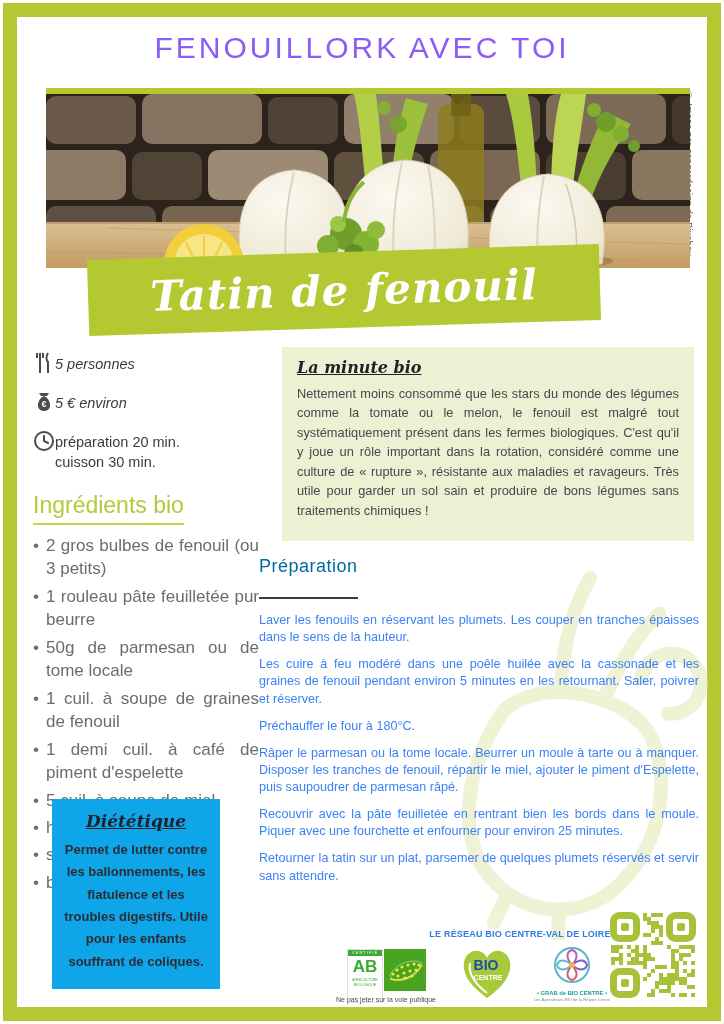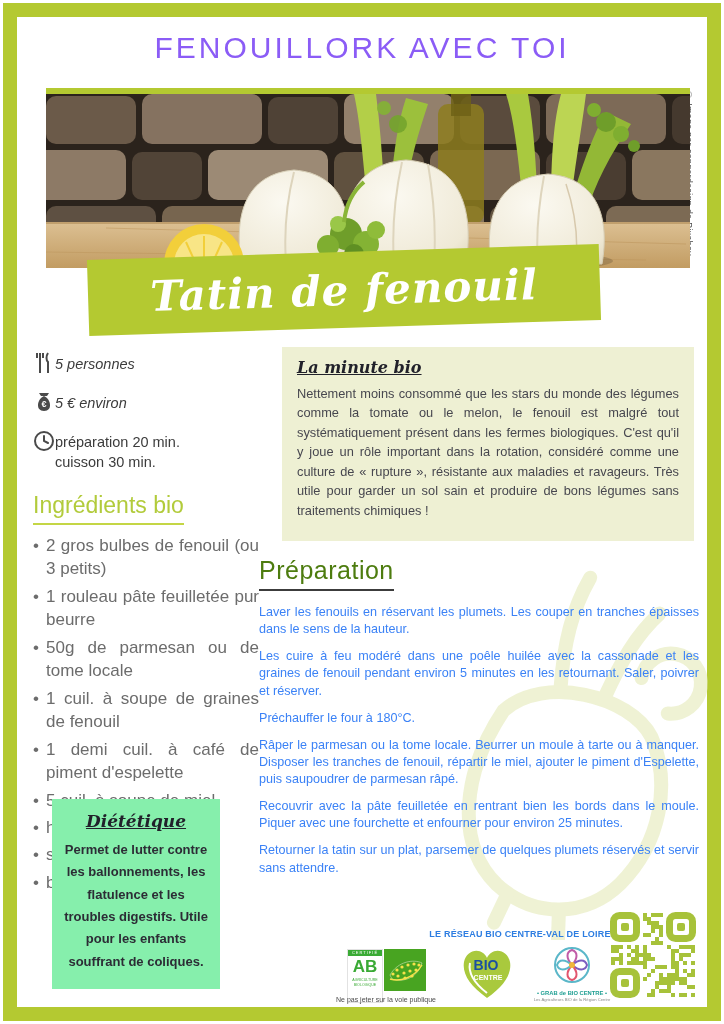--- a/index.html
+++ b/index.html
@@ -38,28 +38,28 @@
   .ingredients li::before { content:"•"; position:absolute; left:0; top:0; color:#6c6c6c; }
 
   .minute-bio { position:absolute; left:282px; top:347px; width:412px; height:194px;
     background:#eef0d3; padding:11px 15px; }
   .script-h { font-family:"DejaVu Serif",serif; font-style:italic; font-weight:700;
     text-decoration:underline; color:#21212a; }
   .minute-bio .script-h { font-size:16px; margin-bottom:7px; }
   .minute-bio p { font-size:12.8px; color:#47474f; text-align:justify; line-height:1.52; }
 
   .preparation { position:absolute; left:259px; top:556px; width:440px; z-index:1; }
-  .preparation h2 { font-size:25px; font-weight:400; color:#4d7c0f; display:inline-block;
-    border-bottom:2px solid #3c3c3c; padding-bottom:4px; margin-bottom:13px; letter-spacing:.5px; }
+  .preparation h2 { font-size:18px; font-weight:400; color:#0369a1; display:inline-block;
+    border-bottom:2px solid #3c3c3c; padding-bottom:20px; margin-bottom:13px; letter-spacing:.5px; }
   .preparation p { font-size:12.6px; color:#3b82f6; text-align:justify; line-height:1.36; margin-bottom:10px; }
 
   .watermark { position:absolute; left:425px; top:568px; width:290px; height:372px; z-index:0; opacity:.55; }
 
   .dietetique { position:absolute; left:52px; top:799px; width:168px; height:190px;
-    background:#86efac; padding:12px 10px; text-align:center; }
+    background:#0ea5e9; padding:12px 10px; text-align:center; }
   .dietetique .script-h { font-size:17px; margin-bottom:8px; display:inline-block; }
   .dietetique p { font-size:13px; font-weight:700; color:#2c2c35; line-height:1.72; }
 
   .network-label { position:absolute; left:425px; top:929px; width:190px; text-align:center;
     font-size:9px; font-weight:700; color:#2d7de1; letter-spacing:.2px; }
 
   .logo-ab { position:absolute; left:347px; top:949px; width:36px; height:54px; background:#fff;
     border:1px solid #e2e2e2; text-align:center; overflow:hidden; }
   .logo-ab .certifie { background:#3aaa35; color:#fff; font-size:4px; letter-spacing:1px; line-height:6px; }
   .logo-ab .ab { color:#3aaa35; font-size:17px; font-weight:700; line-height:22px; }

